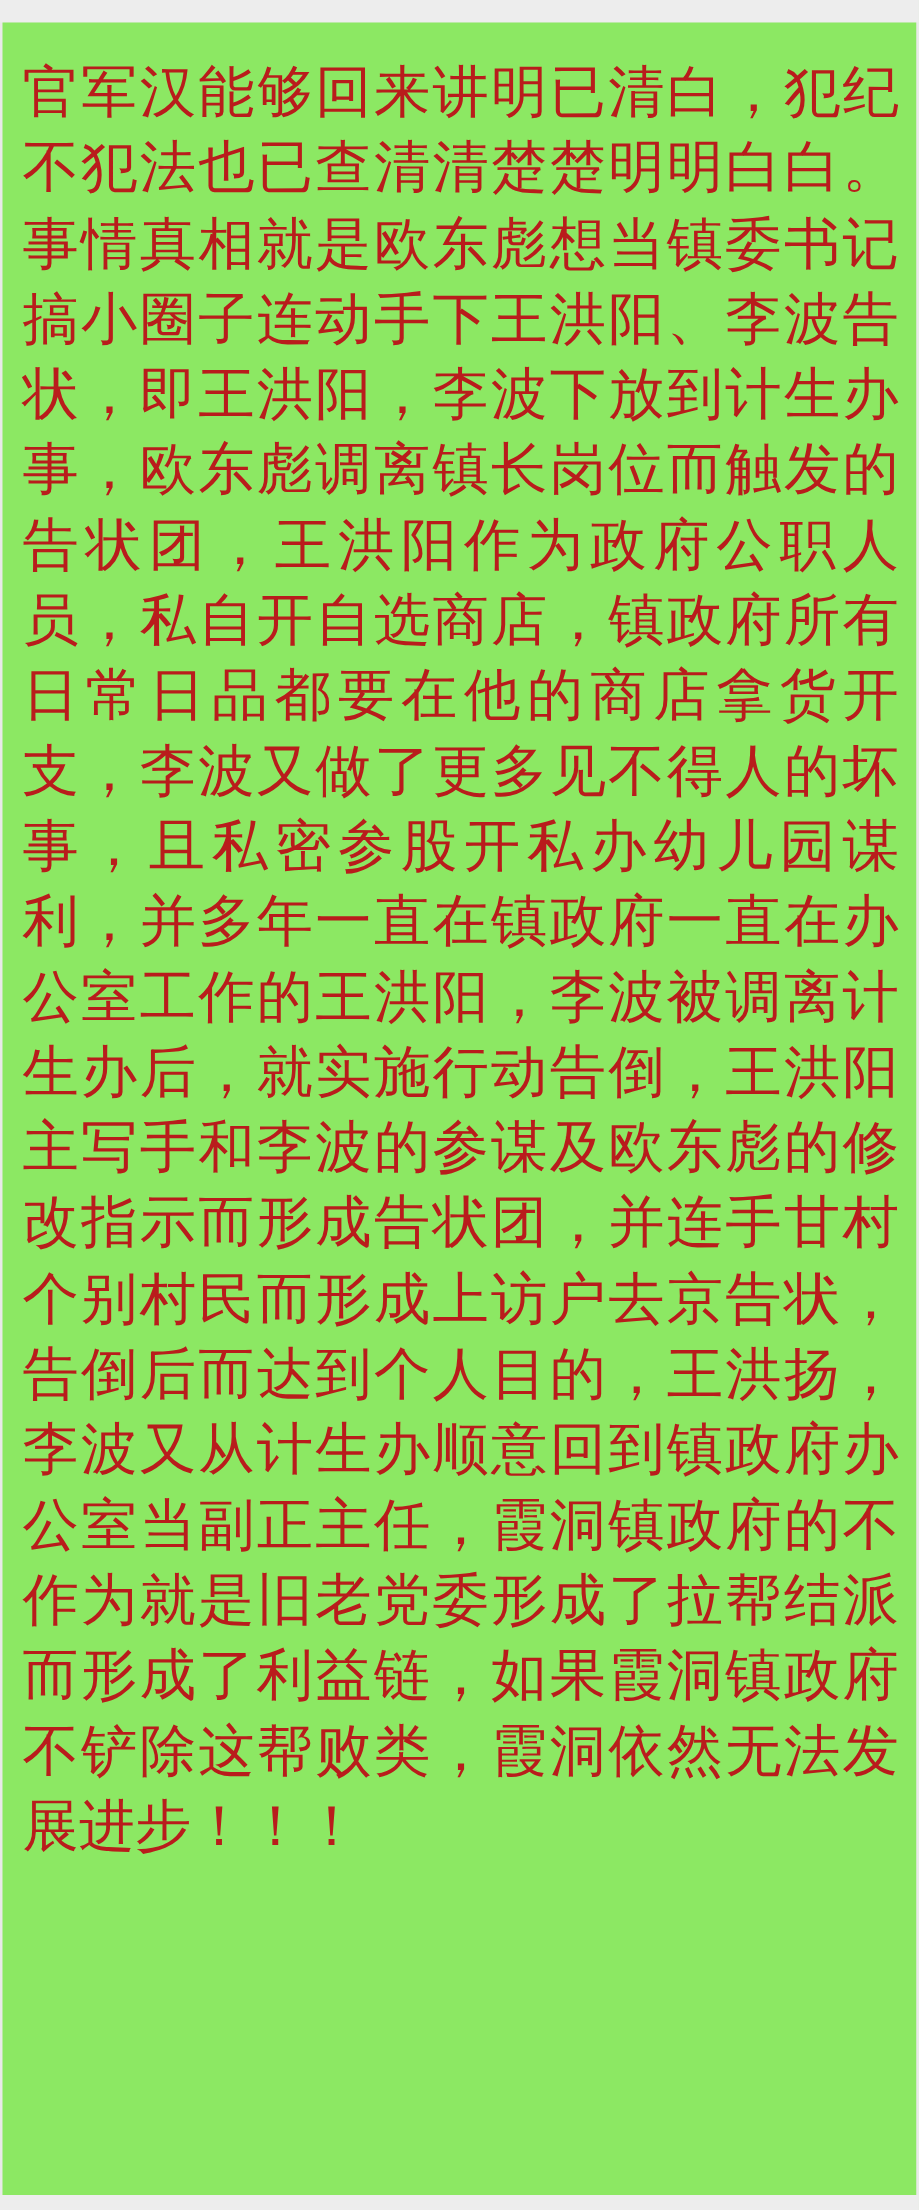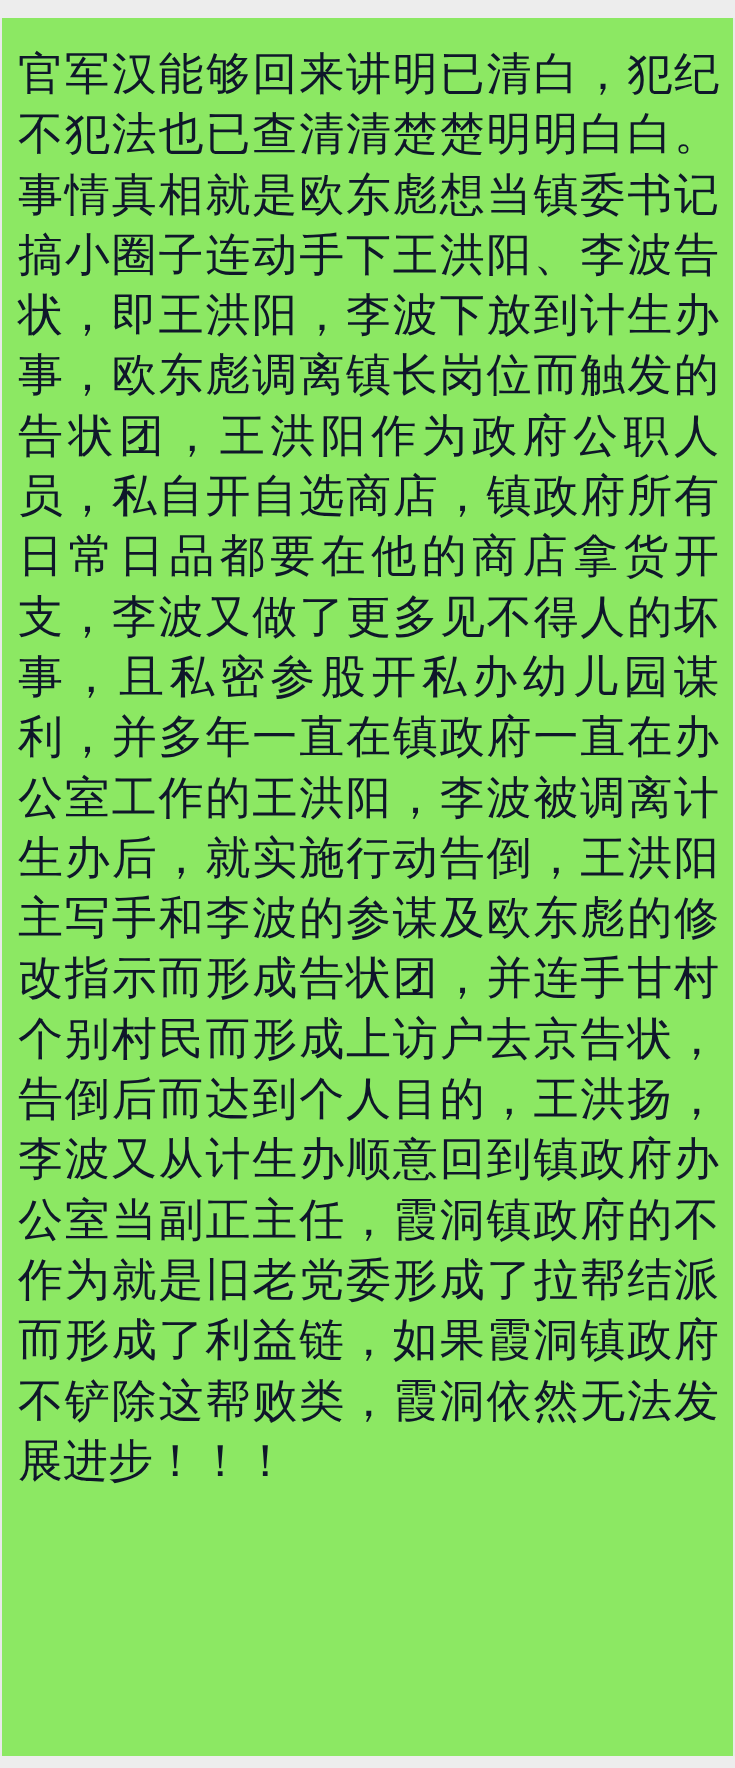--- a/index.html
+++ b/index.html
@@ -44,21 +44,21 @@
     background: #8ce863;
     box-sizing: border-box;
   }
   .note-body {
     position: absolute;
     top: 26px;
     left: 16px;
     right: 14px;
     font-size: 45px;
     line-height: 1.34;
-    color: #0f172a;
+    color: #b91c1c;
     letter-spacing: 0px;
     text-align: justify;
     text-justify: inter-character;
     font-weight: 400;
     word-break: break-all;
     font-family: "DejaVu Sans", "Liberation Sans", sans-serif;
   }
 </style>
 </head>
 <body>

